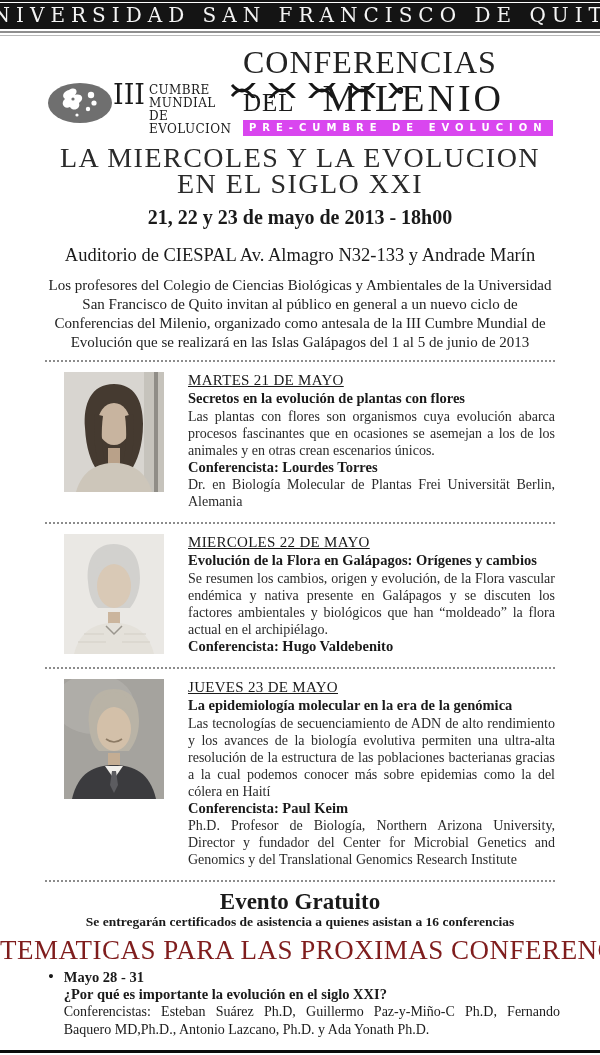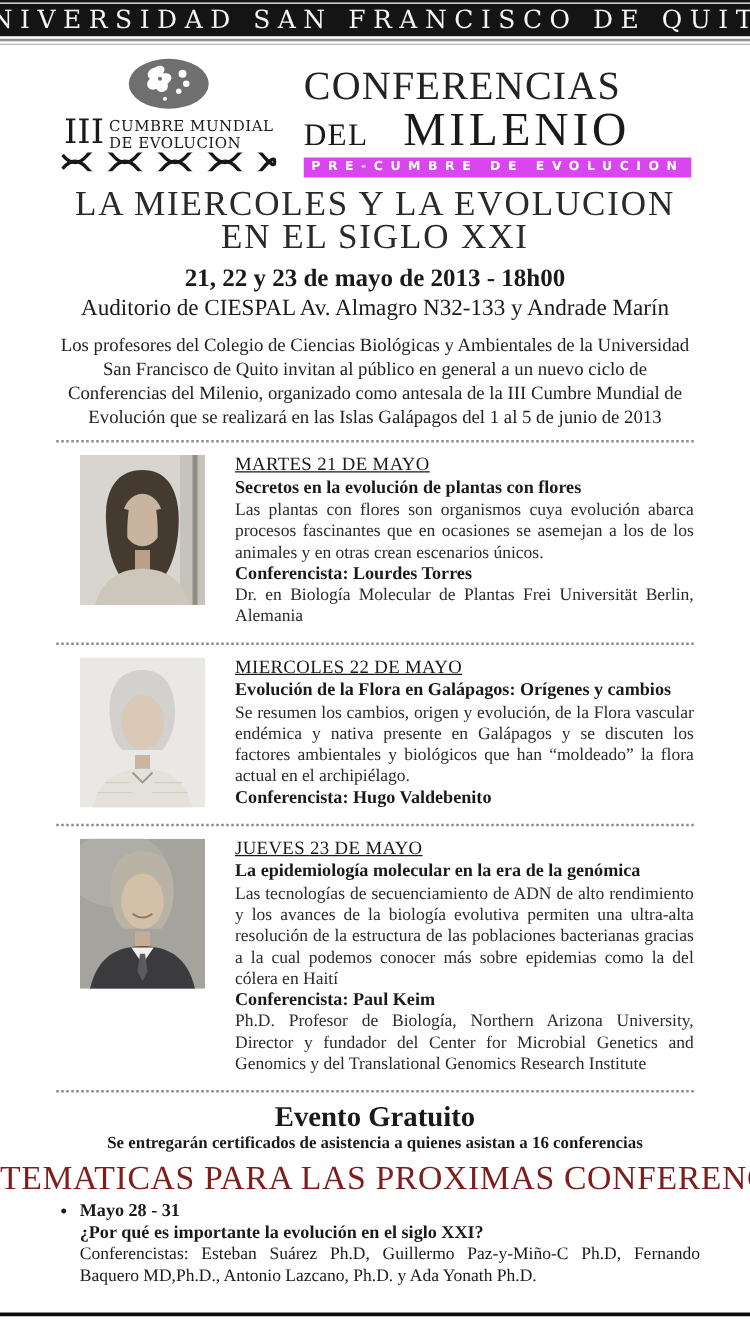--- a/index.html
+++ b/index.html
@@ -13,40 +13,40 @@
     height:29px; background:#141414; color:#f4f4f4; position:relative;
     display:flex; align-items:center; justify-content:center;
     font-family:"DejaVu Serif", serif; font-size:20px; letter-spacing:6px; white-space:nowrap;
   }
   .banner::before { content:""; position:absolute; top:2px; left:0; right:0; height:1px; background:#fff; }
   .rule-a { height:2px; background:#8f8f8f; margin-top:2px; }
   .rule-b { height:1px; background:#b8b8b8; margin-top:2px; }
 
   
   .masthead { display:flex; justify-content:center; align-items:flex-end; margin-top:10px; }
-  .mast-left { width:176px; display:flex; flex-direction:column; align-items:center; }
+  .mast-left { width:176px; display:flex; }
   .cumbre-row { display:flex; align-items:flex-start; gap:4px; margin-top:2px; }
   .roman { font-family:"DejaVu Serif", serif; font-size:27px; line-height:0.85; }
   .cumbre-lines { font-family:"DejaVu Serif", serif; font-size:12px; line-height:1.08; letter-spacing:0.4px; }
   .dna { margin-top:1px; }
   .mast-right { width:310px; display:flex; flex-direction:column; margin-left:20px; }
   .conf-title { font-size:32px; line-height:1; letter-spacing:1px; white-space:nowrap; color:#232323; }
   .del-milenio { display:flex; align-items:baseline; margin-top:2px; }
   .del { font-size:25px; letter-spacing:1px; }
   .milenio { font-size:38px; letter-spacing:3px; margin-left:28px; line-height:0.95; }
   .precumbre {
     background:#d946ef; color:#fff; margin-top:3px; padding:2px 6px 3px;
     font-family:"DejaVu Sans", sans-serif; font-size:10px; font-weight:bold;
     letter-spacing:6px; text-align:center; white-space:nowrap;
   }
 
   
   .event-title { text-align:center; font-size:28px; line-height:26px; letter-spacing:1.5px; margin-top:9px; color:#2a2a2a; }
   .event-date { text-align:center; font-weight:bold; font-size:20px; margin-top:9px; }
-  .event-venue { text-align:center; font-size:18.5px; margin-top:2px; }
+  .event-venue { text-align:center; font-size:18.5px; margin-top:16px; }
   .intro { width:512px; margin:10px auto 0; text-align:center; font-size:15px; line-height:19px; color:#222; }
 
   .dotted { border-top:2px dotted #8c8c8c; margin:8px 45px 0; height:0; }
 
   
   .session { display:flex; gap:24px; padding:10px 45px 4px 64px; }
   .photo { width:100px; height:120px; flex:none; }
   .photo svg { display:block; }
   .sess-body { flex:1; font-size:14px; }
   .sess-day { font-size:15px; letter-spacing:0.3px; text-decoration:underline; line-height:16px; }

